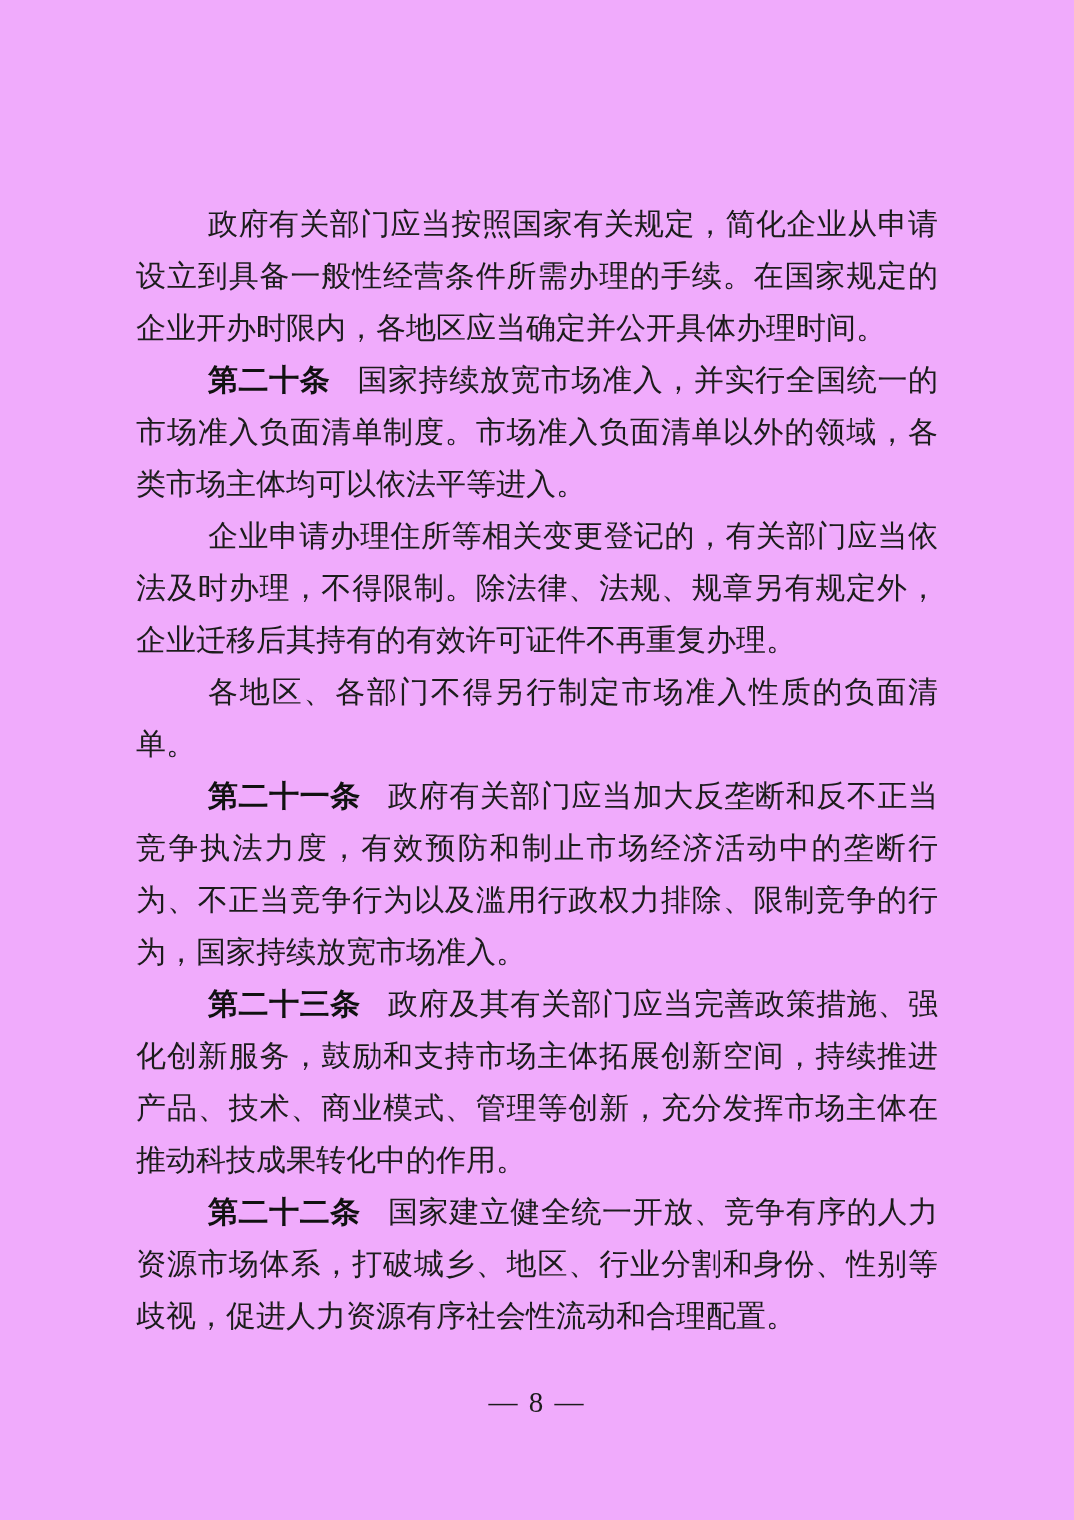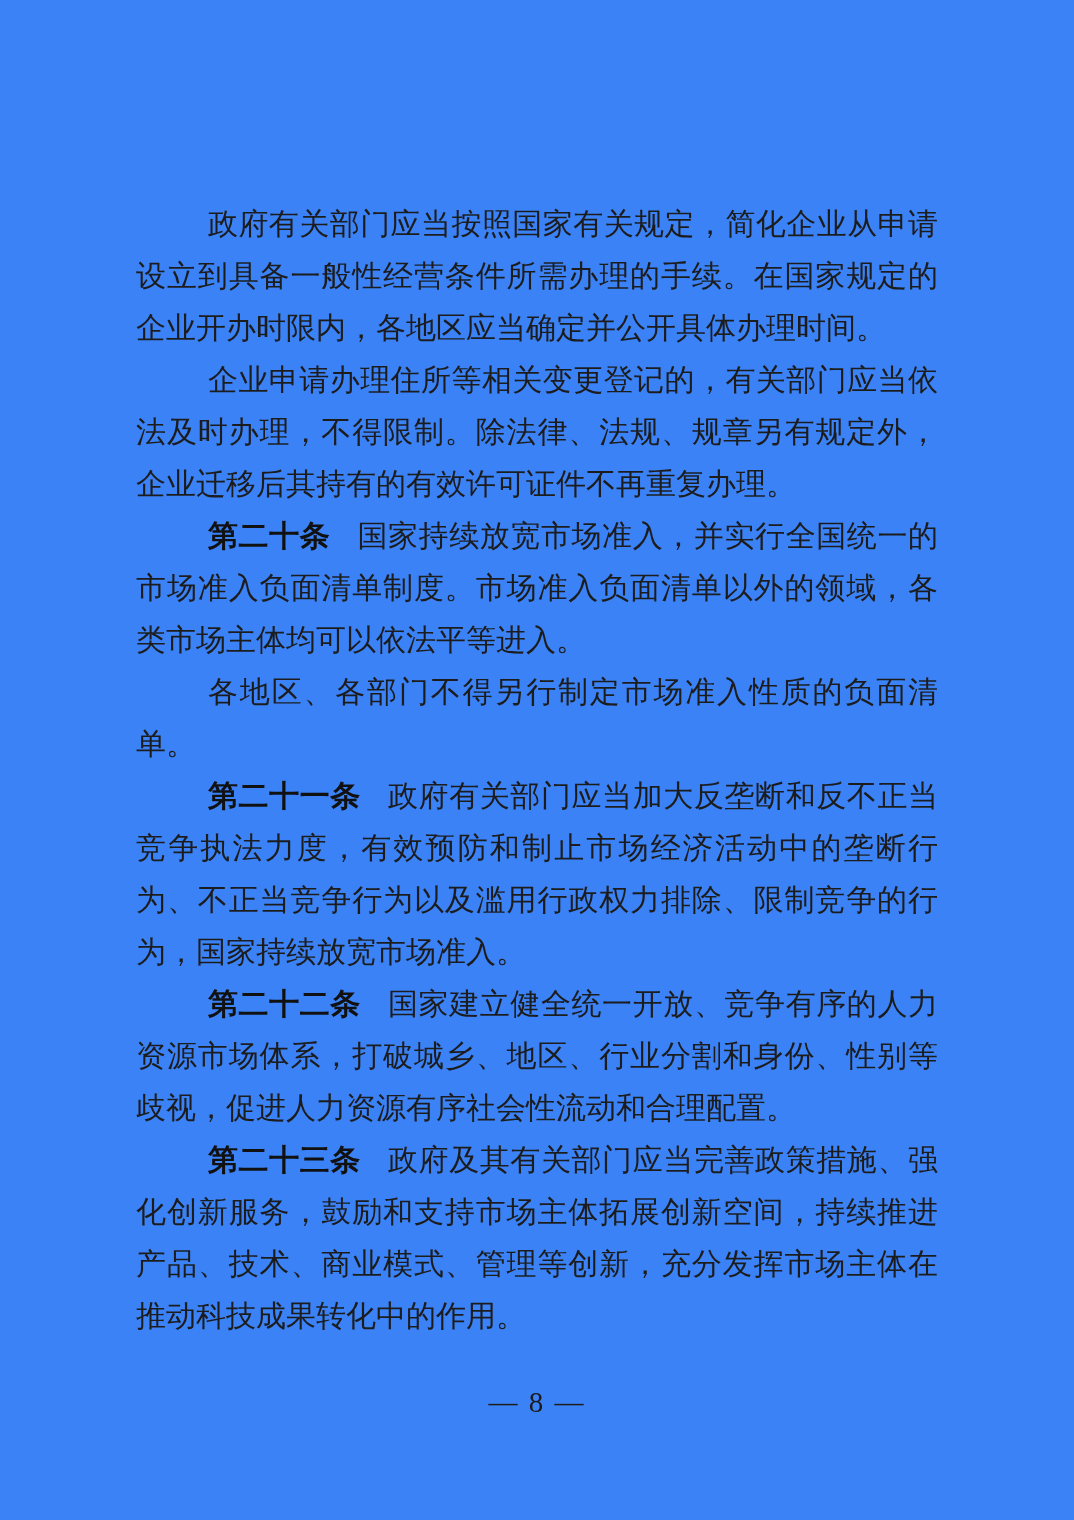--- a/index.html
+++ b/index.html
@@ -13,21 +13,21 @@
     position: relative;
     font-family: "Liberation Serif", "DejaVu Serif", serif;
     overflow: hidden;
   }
   .page {
     position: absolute;
     left: 0;
     top: 0;
     width: 1074px;
     height: 1520px;
-    background: #3b82f6;
+    background: #f0abfc;
   }
   .doc-body {
     position: absolute;
     left: 136px;
     top: 198px;
     width: 802px;
     color: #1c1c1c;
   }
   .para {
     margin: 0;
@@ -57,21 +57,21 @@
     letter-spacing: 2px;
   }
 </style>
 </head>
 <body>
 
 <div class="page">
   <div class="doc-body">
 
   <p class="para"><span>政府有关部门应当按照国家有关规定，简化企业从申请设立到具备一般性经营条件所需办理的手续。在国家规定的企业开办时限内，各地区应当确定并公开具体办理时间。</span></p>
+      <p class="para"><span class="article-label">第二十条</span><span>国家持续放宽市场准入，并实行全国统一的市场准入负面清单制度。市场准入负面清单以外的领域，各类市场主体均可以依法平等进入。</span></p>
       <p class="para"><span>企业申请办理住所等相关变更登记的，有关部门应当依法及时办理，不得限制。除法律、法规、规章另有规定外，企业迁移后其持有的有效许可证件不再重复办理。</span></p>
-      <p class="para"><span class="article-label">第二十条</span><span>国家持续放宽市场准入，并实行全国统一的市场准入负面清单制度。市场准入负面清单以外的领域，各类市场主体均可以依法平等进入。</span></p>
       <p class="para"><span>各地区、各部门不得另行制定市场准入性质的负面清单。</span></p>
       <p class="para"><span class="article-label">第二十一条</span><span>政府有关部门应当加大反垄断和反不正当竞争执法力度，有效预防和制止市场经济活动中的垄断行为、不正当竞争行为以及滥用行政权力排除、限制竞争的行为，国家持续放宽市场准入。</span></p>
+      <p class="para"><span class="article-label">第二十三条</span><span>政府及其有关部门应当完善政策措施、强化创新服务，鼓励和支持市场主体拓展创新空间，持续推进产品、技术、商业模式、管理等创新，充分发挥市场主体在推动科技成果转化中的作用。</span></p>
       <p class="para"><span class="article-label">第二十二条</span><span>国家建立健全统一开放、竞争有序的人力资源市场体系，打破城乡、地区、行业分割和身份、性别等歧视，促进人力资源有序社会性流动和合理配置。</span></p>
-      <p class="para"><span class="article-label">第二十三条</span><span>政府及其有关部门应当完善政策措施、强化创新服务，鼓励和支持市场主体拓展创新空间，持续推进产品、技术、商业模式、管理等创新，充分发挥市场主体在推动科技成果转化中的作用。</span></p>
     </div>
   <div class="page-footer">— 8 —</div>
 </div>
 
 </body></html>

